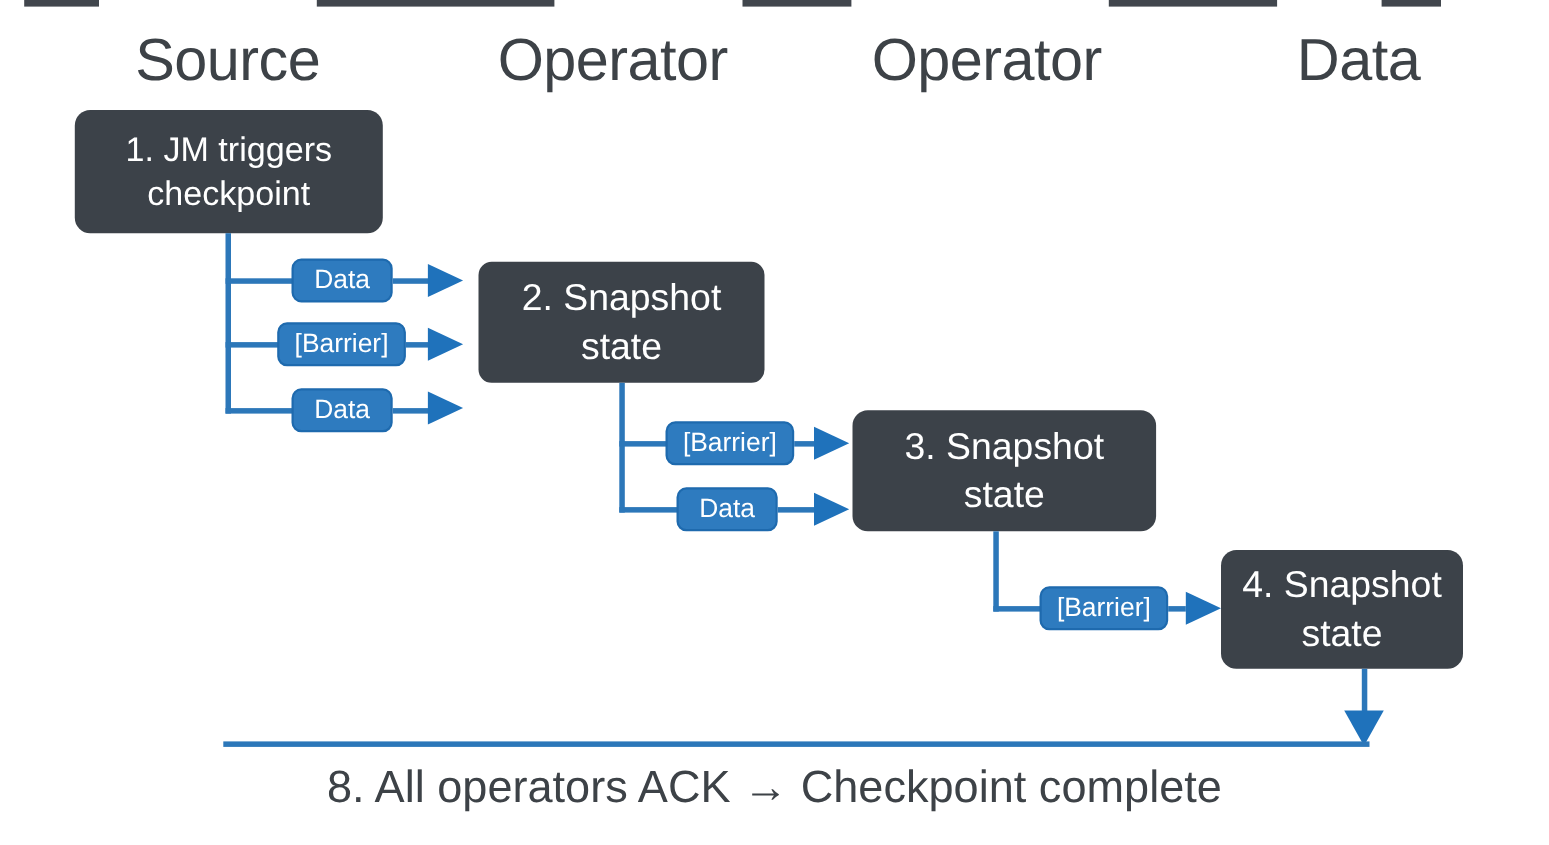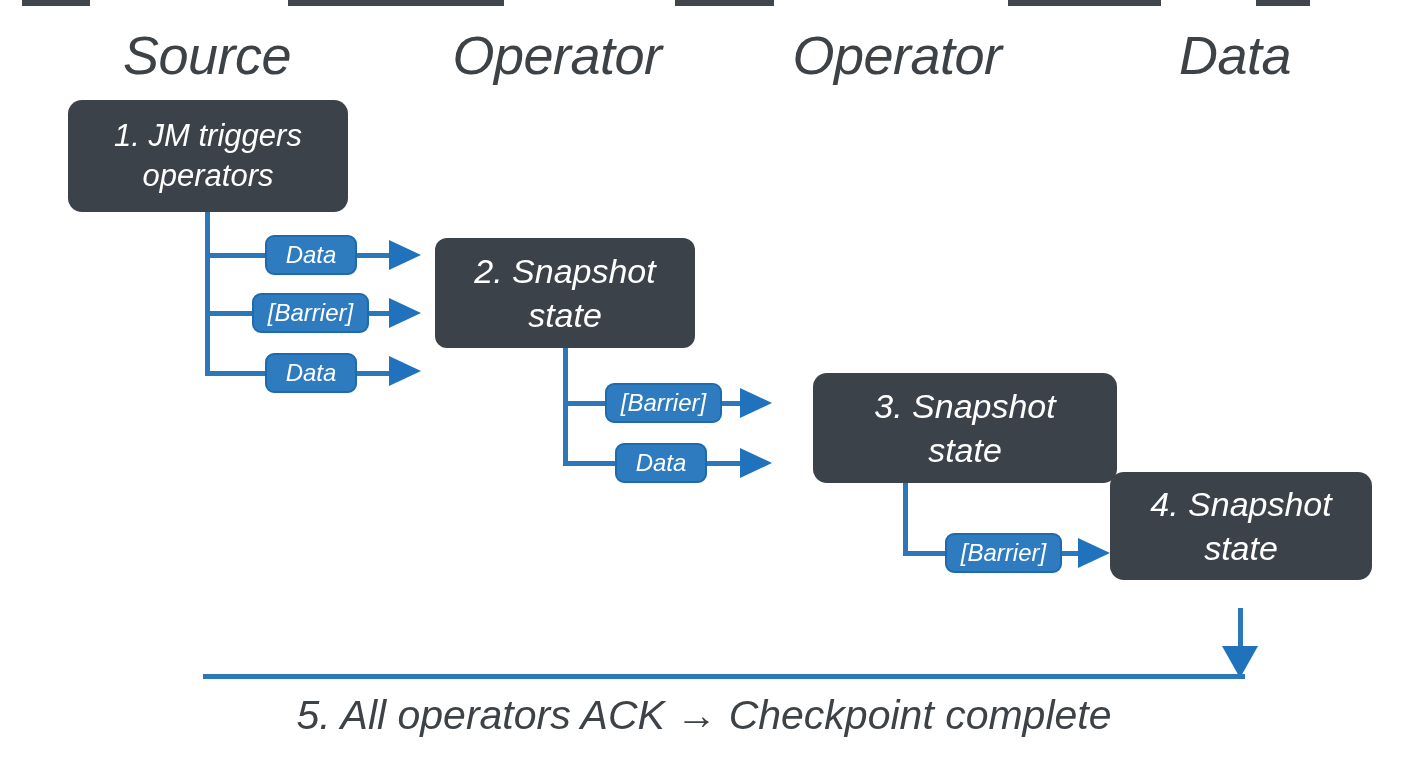--- a/index.html
+++ b/index.html
@@ -4,21 +4,21 @@
 <style>
   :root{
     --node-bg:#3c4249;
     --node-text:#ffffff;
     --message-bg:#2e7bbf;
     --message-border:#1e6aae;
     --line:#2c77b9;
     --arrow:#1f72bb;
     --heading-text:#3d4247;
   }
-  *{margin:0;padding:0;box-sizing:border-box;font-style:italic;}
+  *{margin:0;padding:0;box-sizing:border-box;}
   html,body{background:#ffffff;}
   body{font-family:"Liberation Sans","DejaVu Sans",sans-serif;}
   .canvas{
     position:relative;
     width:1408px;height:768px;
     background:#ffffff;
     overflow:hidden;
   }
   
   .lane-header{
@@ -83,21 +83,21 @@
   <div class="top-mark" style="left:1008px;width:153px;"></div>
   <div class="top-mark" style="left:1256px;width:54px;"></div>
 
   <div class="lane-header" style="left:87px;">Source</div>
   <div class="lane-header" style="left:437px;">Operator</div>
   <div class="lane-header" style="left:777px;">Operator</div>
   <div class="lane-header" style="left:1115px;">Data</div>
 
   <div class="node node-sm" style="left:68px;top:100px;width:280px;height:112px;">
     <span>1. JM triggers</span>
-    <span>operators</span>
+    <span>checkpoint</span>
   </div>
 
   <div class="vline" style="left:205px;top:212px;height:164px;"></div>
   <div class="hline" style="left:205px;top:253px;width:62px;"></div>
   <div class="hline" style="left:205px;top:311px;width:49px;"></div>
   <div class="hline" style="left:205px;top:371px;width:62px;"></div>
 
   <div class="message" style="left:265px;top:235px;width:92px;height:40px;">Data</div>
   <div class="message" style="left:252px;top:293px;width:117px;height:40px;">[Barrier]</div>
   <div class="message" style="left:265px;top:353px;width:92px;height:40px;">Data</div>
@@ -119,38 +119,38 @@
   <div class="hline" style="left:563px;top:461px;width:54px;"></div>
 
   <div class="message" style="left:605px;top:383px;width:117px;height:40px;">[Barrier]</div>
   <div class="message" style="left:615px;top:443px;width:92px;height:40px;">Data</div>
 
   <div class="hline" style="left:722px;top:401px;width:18px;"></div>
   <div class="arrow-right" style="left:740px;top:388px;"></div>
   <div class="hline" style="left:707px;top:461px;width:33px;"></div>
   <div class="arrow-right" style="left:740px;top:448px;"></div>
 
-  <div class="node node-lg" style="left:813px;top:373px;width:304px;height:110px;">
+  <div class="node node-lg" style="left:775px;top:373px;width:276px;height:110px;">
     <span>3. Snapshot</span>
     <span>state</span>
   </div>
 
   <div class="vline" style="left:903px;top:483px;height:73px;"></div>
   <div class="hline" style="left:903px;top:551px;width:44px;"></div>
 
   <div class="message" style="left:945px;top:533px;width:117px;height:40px;">[Barrier]</div>
 
   <div class="hline" style="left:1062px;top:551px;width:16px;"></div>
   <div class="arrow-right" style="left:1078px;top:538px;"></div>
 
-  <div class="node node-lg" style="left:1110px;top:472px;width:262px;height:108px;">
+  <div class="node node-lg" style="left:1110px;top:500px;width:220px;height:108px;">
     <span>4. Snapshot</span>
     <span>state</span>
   </div>
 
   <div class="vline" style="left:1238px;top:608px;height:40px;"></div>
   <div class="arrow-down" style="left:1222px;top:646px;"></div>
 
   <div class="hline" style="left:203px;top:674px;width:1042px;"></div>
 
-  <div class="footer-caption">5. All operators ACK → Checkpoint complete</div>
+  <div class="footer-caption">8. All operators ACK → Checkpoint complete</div>
 
 </div>
 
 </body></html>

